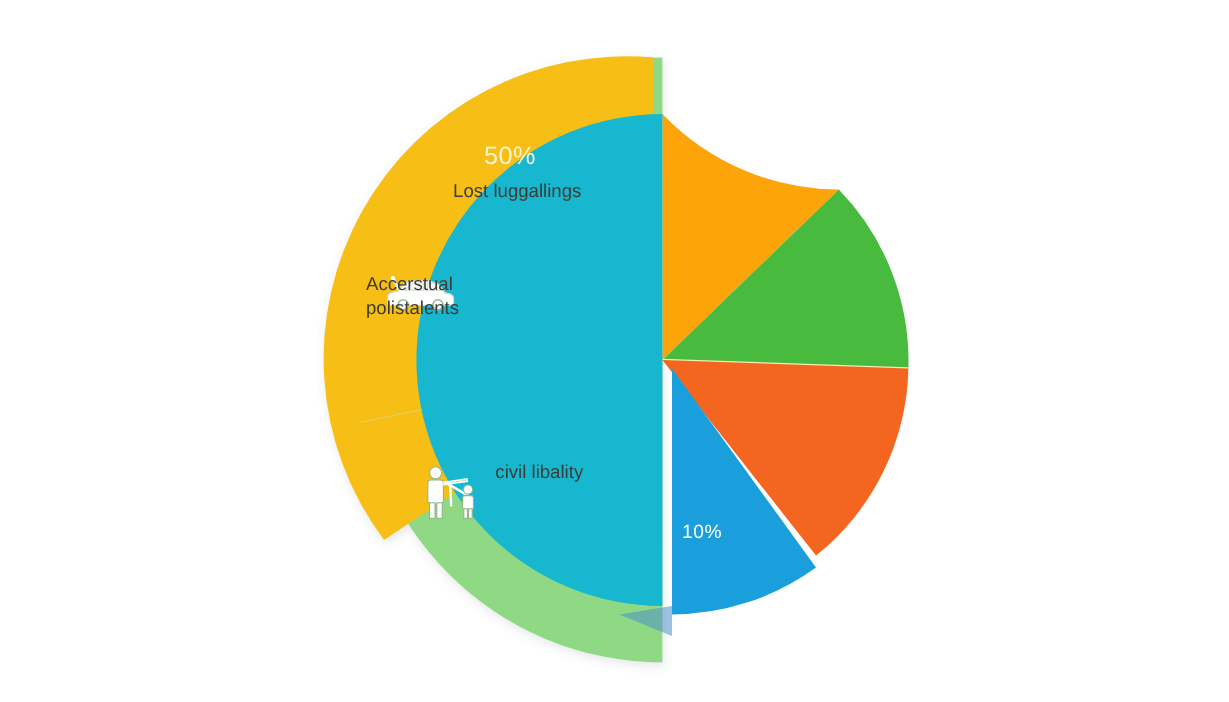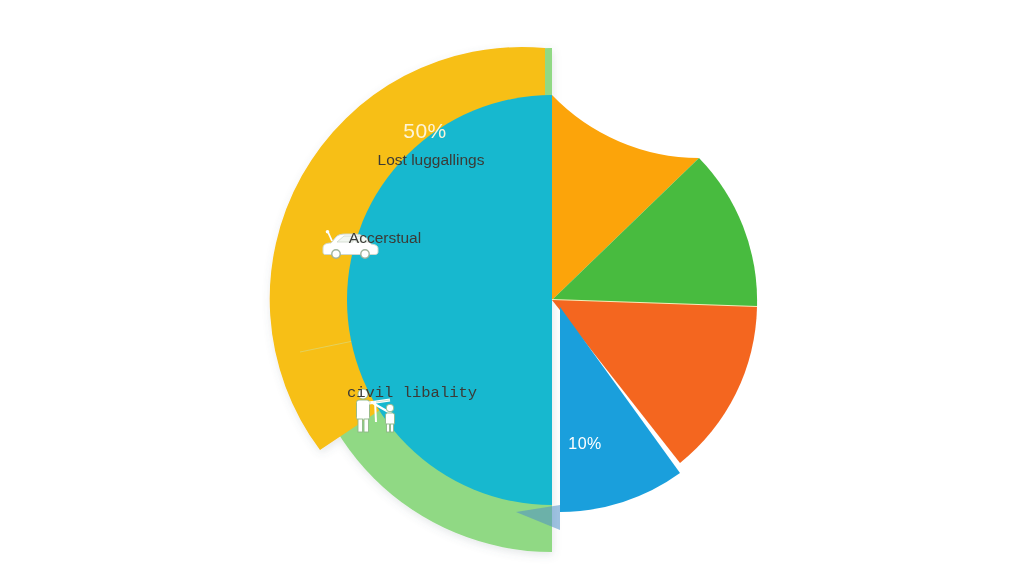--- a/index.html
+++ b/index.html
@@ -48,39 +48,39 @@
   .cat-dark {
     font-size: 15.5px;
     color: #3b3b37;
     font-weight: 400;
     padding-left: 12px;
   }
   .cat-dark-multiline {
     font-size: 15.5px;
     color: #3b3b37;
     font-weight: 400;
-    text-align: center;
+    text-align: left;
   }
   #label-lost-luggage {
     left: 330px;
     top: 118px;
     width: 190px;
   }
   #label-lost-luggage .pct-outer { display: block; margin-bottom: 5px; }
   #label-accidental {
     left: 305px;
     top: 228px;
     width: 160px;
   }
   #label-civil {
     left: 336px;
     top: 384px;
     width: 150px;
   }
-  #label-civil .cat-dark { display: block; text-align: center; padding-left: 2px; font-family: Liberation Mono, monospace;}
+  #label-civil .cat-dark { display: block; text-align: right; padding-left: 2px;}
   #label-blue-pct {
     left: 540px;
     top: 434px;
     width: 90px;
   }
 </style>
 </head>
 <body>
 
 <div id="chart-root">
@@ -153,20 +153,21 @@
     </g>
   </svg>
 
   <div class="slice-label" id="label-lost-luggage">
     <span class="pct-outer">50%</span>
     <span class="cat-dark">Lost luggallings</span>
   </div>
 
   <div class="slice-label cat-dark-multiline" id="label-accidental">
     <div>Accerstual</div>
+    <div>polistalents</div>
   </div>
 
   <div class="slice-label" id="label-civil">
     <span class="cat-dark">civil libality</span>
   </div>
 
   <div class="slice-label" id="label-blue-pct">
     <span class="pct-inner">10%</span>
   </div>
 

